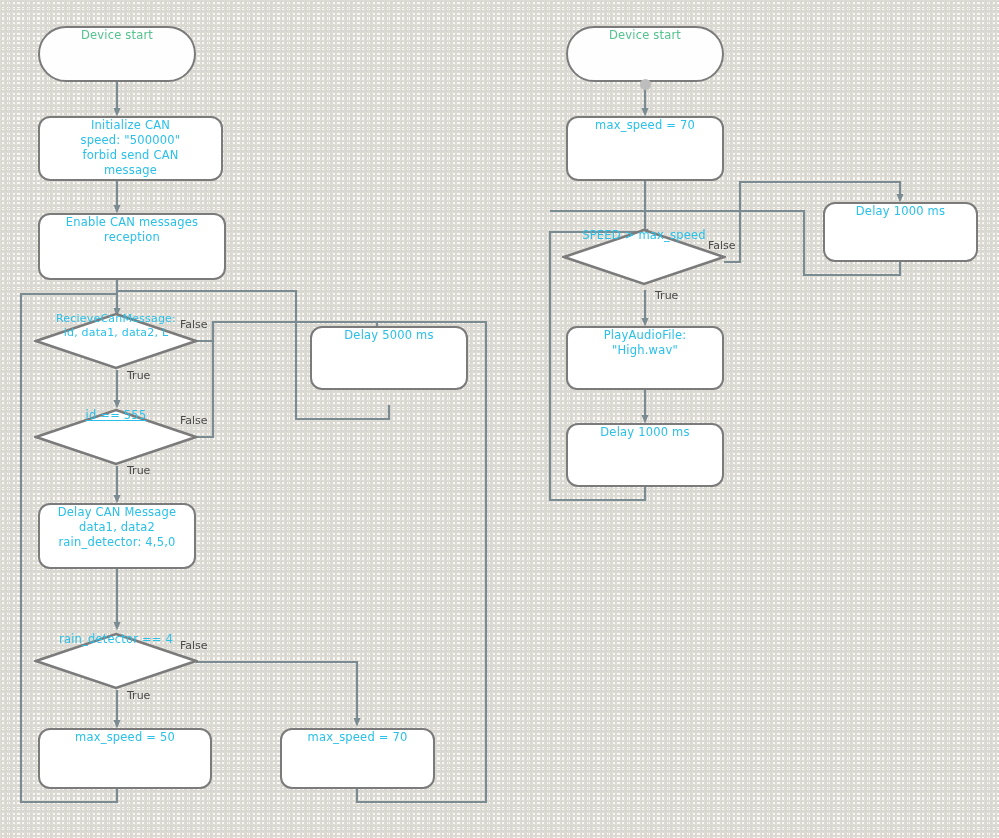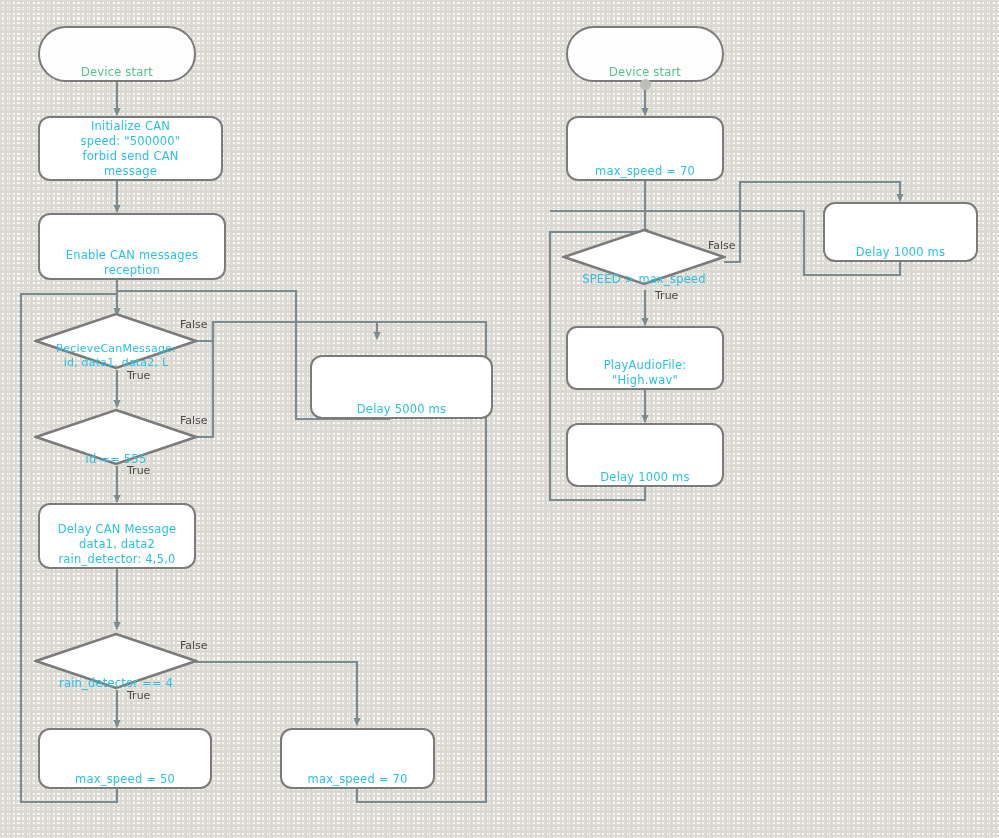--- a/index.html
+++ b/index.html
@@ -44,21 +44,21 @@
   }
   #edges {
     position: absolute;
     left: 0; top: 0;
     width: 999px; height: 838px;
   }
   .node {
     position: absolute;
     box-sizing: border-box;
     display: flex;
-    align-items: flex-end;
+    align-items: flex-start;
     justify-content: center;
     text-align: center;
     background: #ffffff;
     border: 2px solid #7b7b7b;
     color: #29c0ea;
     font-size: 11.5px;
     line-height: 15px;
     letter-spacing: 0.2px;
     white-space: pre;
   }
@@ -180,21 +180,21 @@
   </div>
 
   <div class="node decision" style="left:34px; top:312px; width:164px; height:58px;">
     <svg class="dshape" viewBox="0 0 164 58" preserveAspectRatio="none">
       <polygon points="82,2 162,29 82,56 2,29" fill="#ffffff" stroke="#7b7b7b" stroke-width="2.6" vector-effect="non-scaling-stroke"></polygon>
     </svg>
     <span class="dlabel" style="font-size:11px;">RecieveCanMessage:
 id, data1, data2, L</span>
   </div>
 
-  <div class="node decision" style="left:34px; top:408px; width:164px; height:58px;">
+  <div class="node decision" style="left:34px; top:408px; width:164px; height:58px;text-decoration:underline;">
     <svg class="dshape" viewBox="0 0 164 58" preserveAspectRatio="none">
       <polygon points="82,2 162,29 82,56 2,29" fill="#ffffff" stroke="#7b7b7b" stroke-width="2.6" vector-effect="non-scaling-stroke"></polygon>
     </svg>
     <span class="dlabel">id == 555</span>
   </div>
 
   <div class="node process" style="left:38px; top:503px; width:158px; height:66px;">
     <span>Delay CAN Message
 data1, data2
 rain_detector: 4,5,0</span>
@@ -208,21 +208,21 @@
   </div>
 
   <div class="node process" style="left:38px; top:728px; width:174px; height:61px;">
     <span>max_speed = 50</span>
   </div>
 
   <div class="node process" style="left:280px; top:728px; width:155px; height:61px;">
     <span>max_speed = 70</span>
   </div>
 
-  <div class="node process" style="left:310px; top:355px; width:183px; height:64px;">
+  <div class="node process" style="left:310px; top:326px; width:158px; height:64px;">
     <span>Delay 5000 ms</span>
   </div>
 
   <span class="edge-label" style="left:180px; top:318px;">False</span>
   <span class="edge-label" style="left:127px; top:369px;">True</span>
   <span class="edge-label" style="left:180px; top:414px;">False</span>
   <span class="edge-label" style="left:127px; top:464px;">True</span>
   <span class="edge-label" style="left:180px; top:639px;">False</span>
   <span class="edge-label" style="left:127px; top:689px;">True</span>
 

